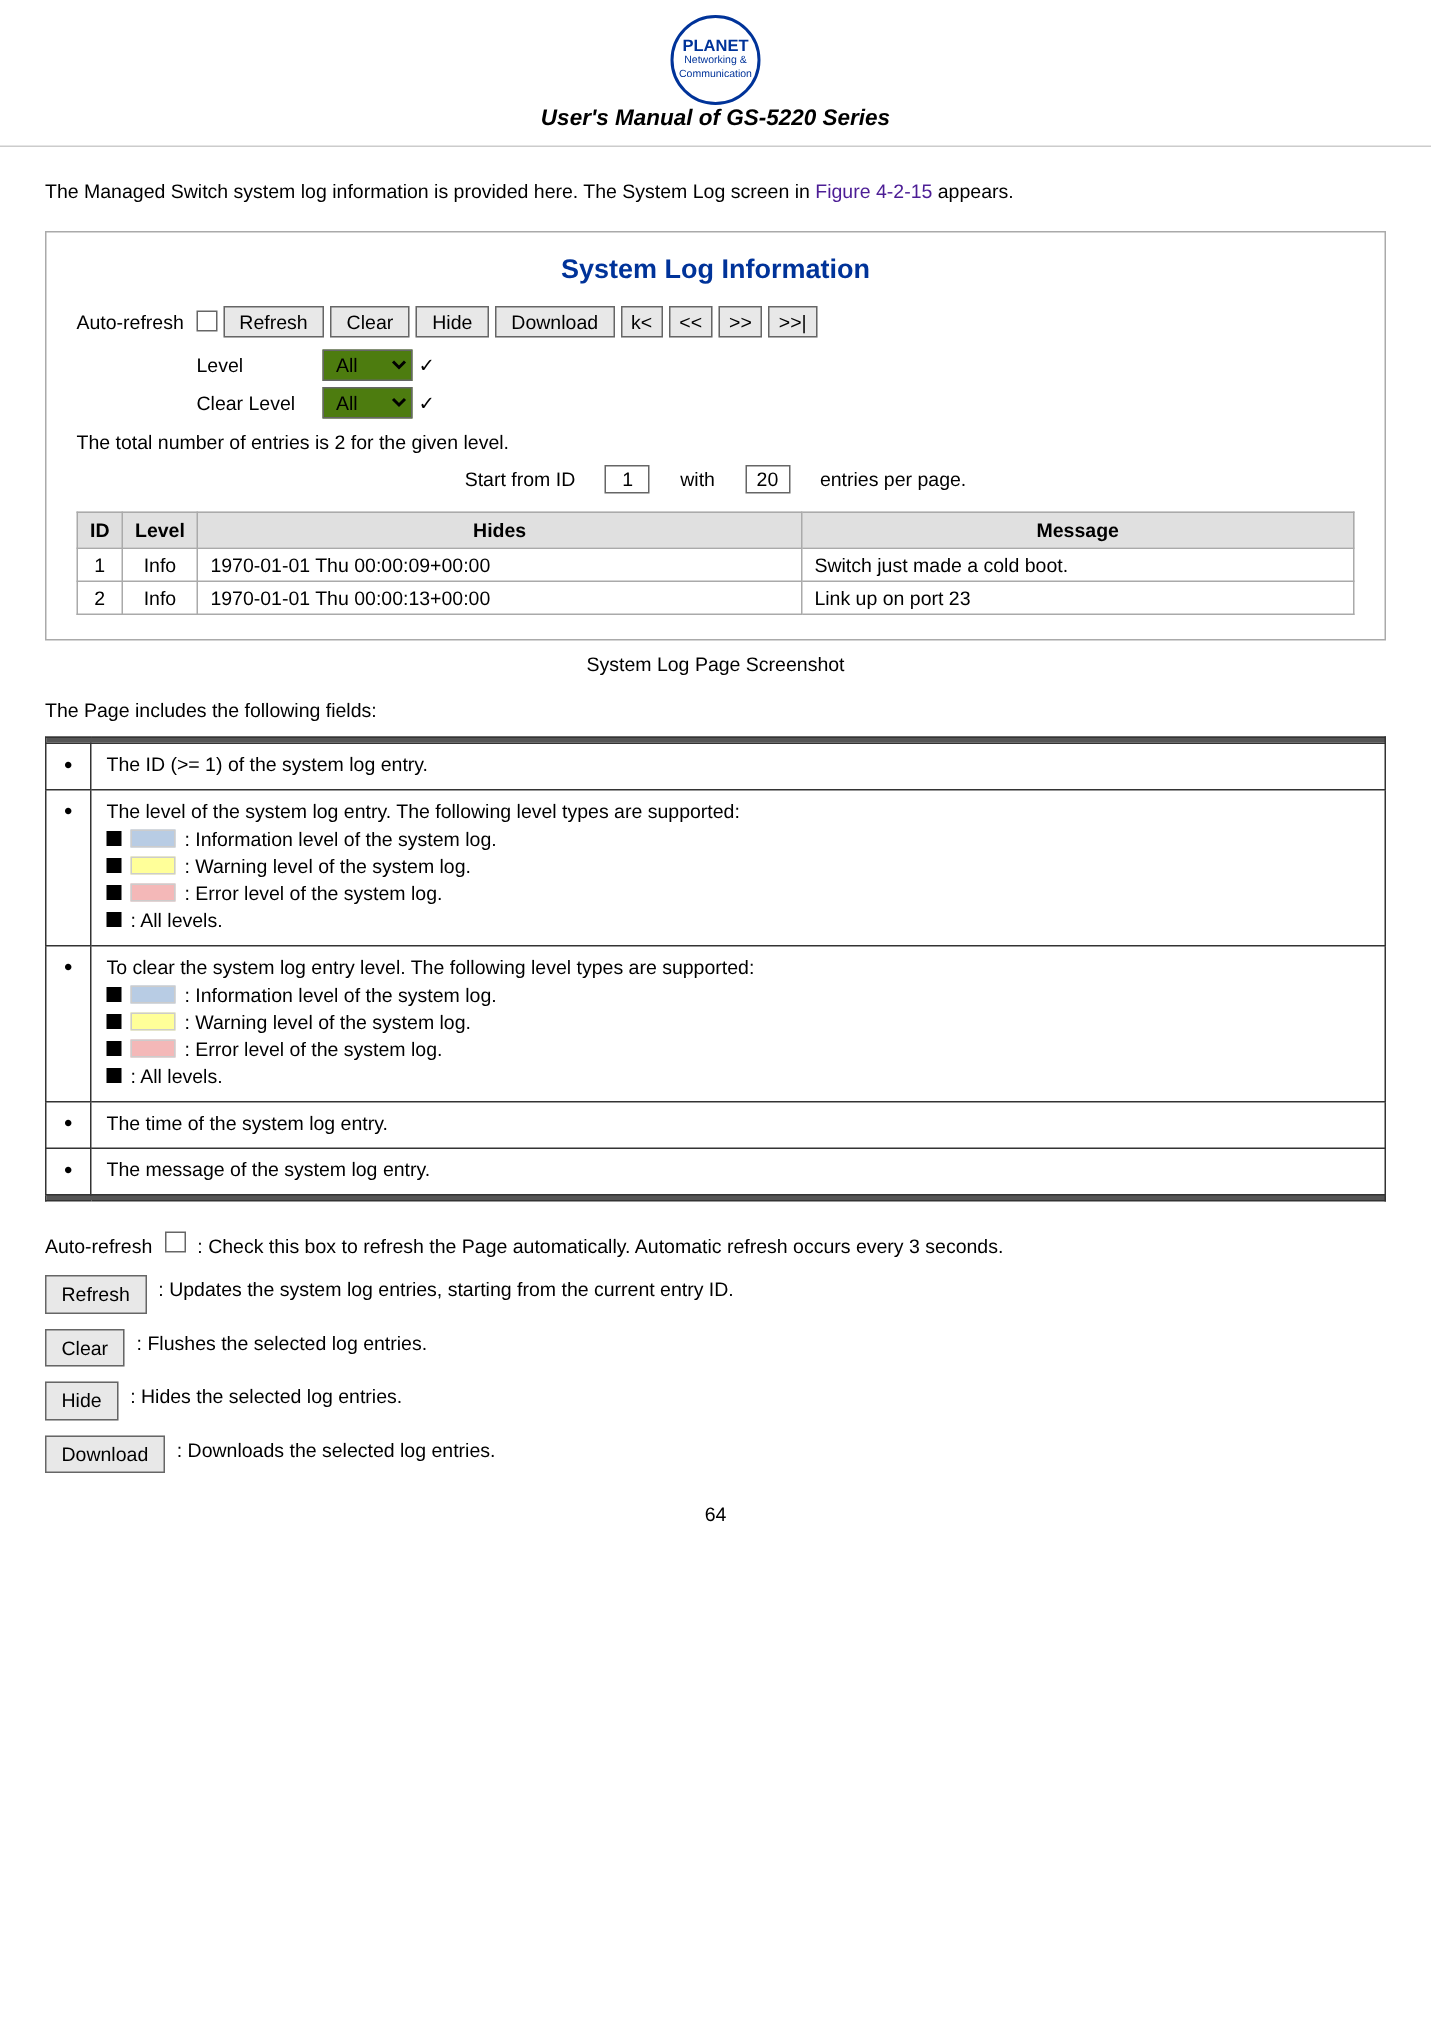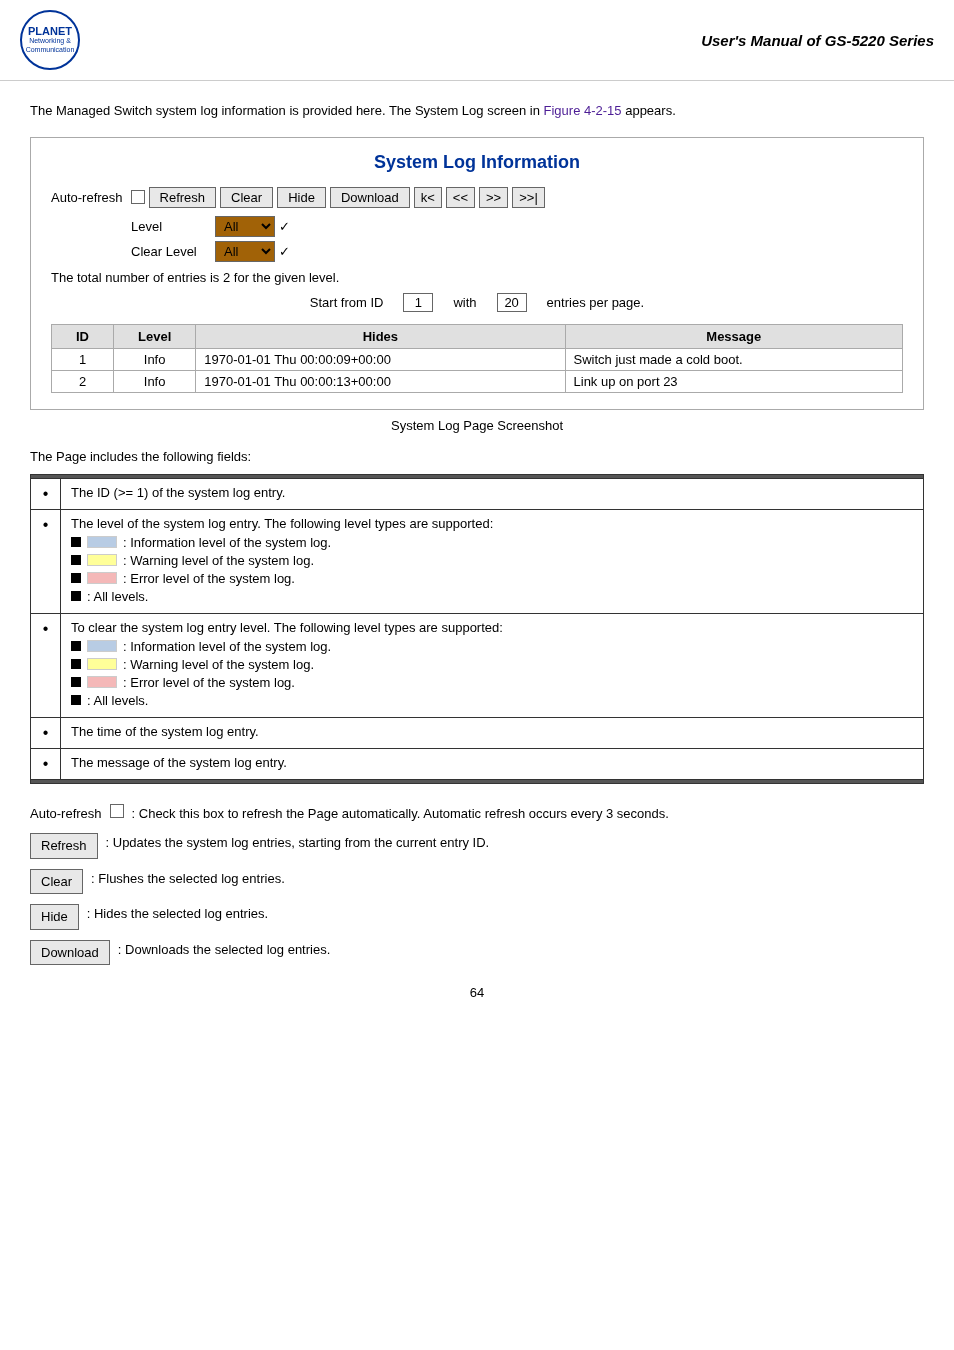--- a/index.html
+++ b/index.html
@@ -12,20 +12,21 @@
       min-height: 1350px;
       padding: 0;
     }
     
     .header {
       display: flex;
       align-items: center;
       justify-content: space-between;
       padding: 10px 20px;
       border-bottom: 1px solid #ccc;
+      flex-direction: column;
     }
     .logo-area {
       display: flex;
       align-items: center;
     }
     .logo-circle {
       width: 60px;
       height: 60px;
       background: #fff;
       border: 2px solid #003399;
@@ -122,21 +123,21 @@
       align-items: center;
       gap: 4px;
       margin-bottom: 4px;
     }
     .level-label {
       font-size: 13px;
       min-width: 80px;
     }
     .level-select {
       border: 1px solid #666;
-      background: #a16207;
+      background: #4d7c0f;
       font-size: 13px;
       padding: 1px 4px;
       min-width: 60px;
     }
     .total-text {
       text-align: left;
       margin: 8px 0;
       font-size: 13px;
     }
     .pagination-row {
@@ -156,21 +157,21 @@
     }
     
     .log-table {
       width: 100%;
       border-collapse: collapse;
       font-size: 13px;
     }
     .log-table th {
       border: 1px solid #aaa;
       background: #e0e0e0;
-      padding: 4px 24px;
+      padding: 4px 8px;
       text-align: center;
       font-weight: bold;
     }
     .log-table td {
       border: 1px solid #aaa;
       padding: 3px 8px;
       text-align: left;
     }
     .log-table td.id-col {
       text-align: center;

